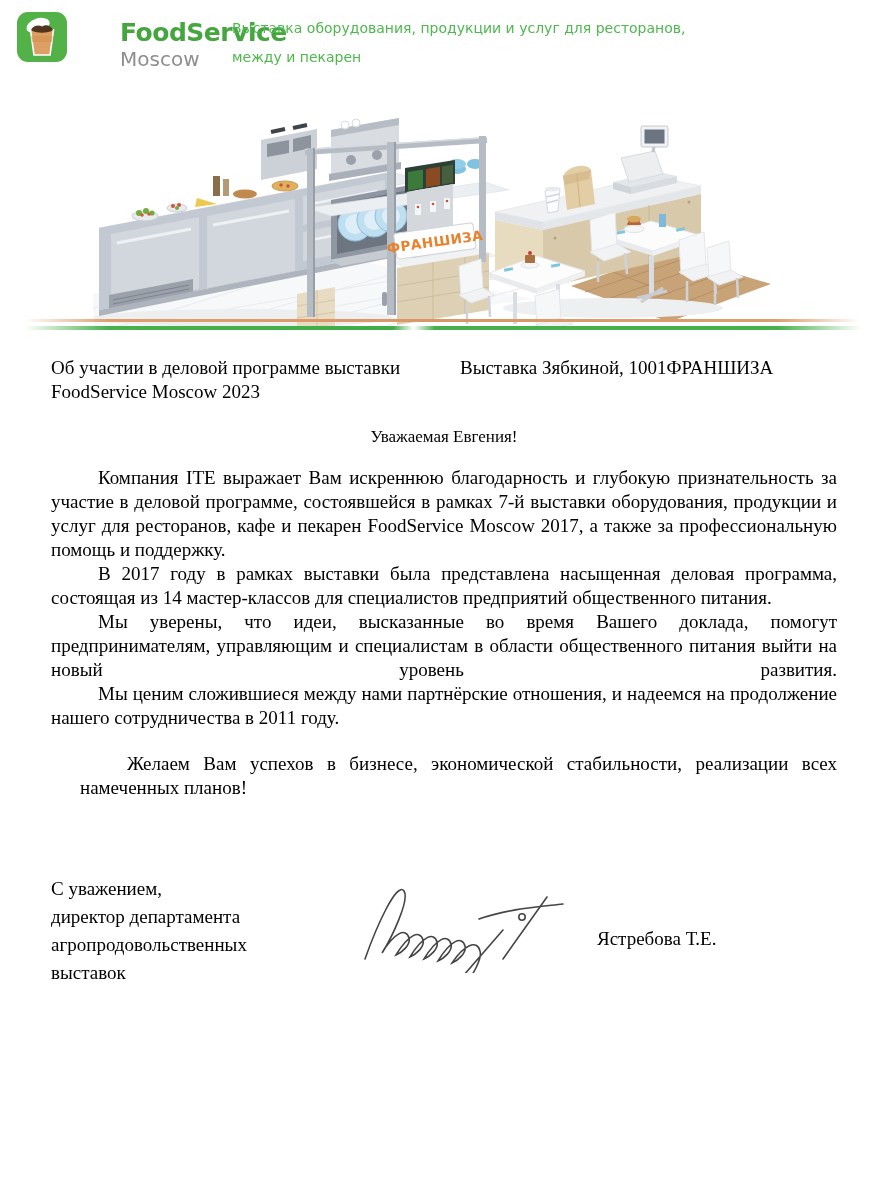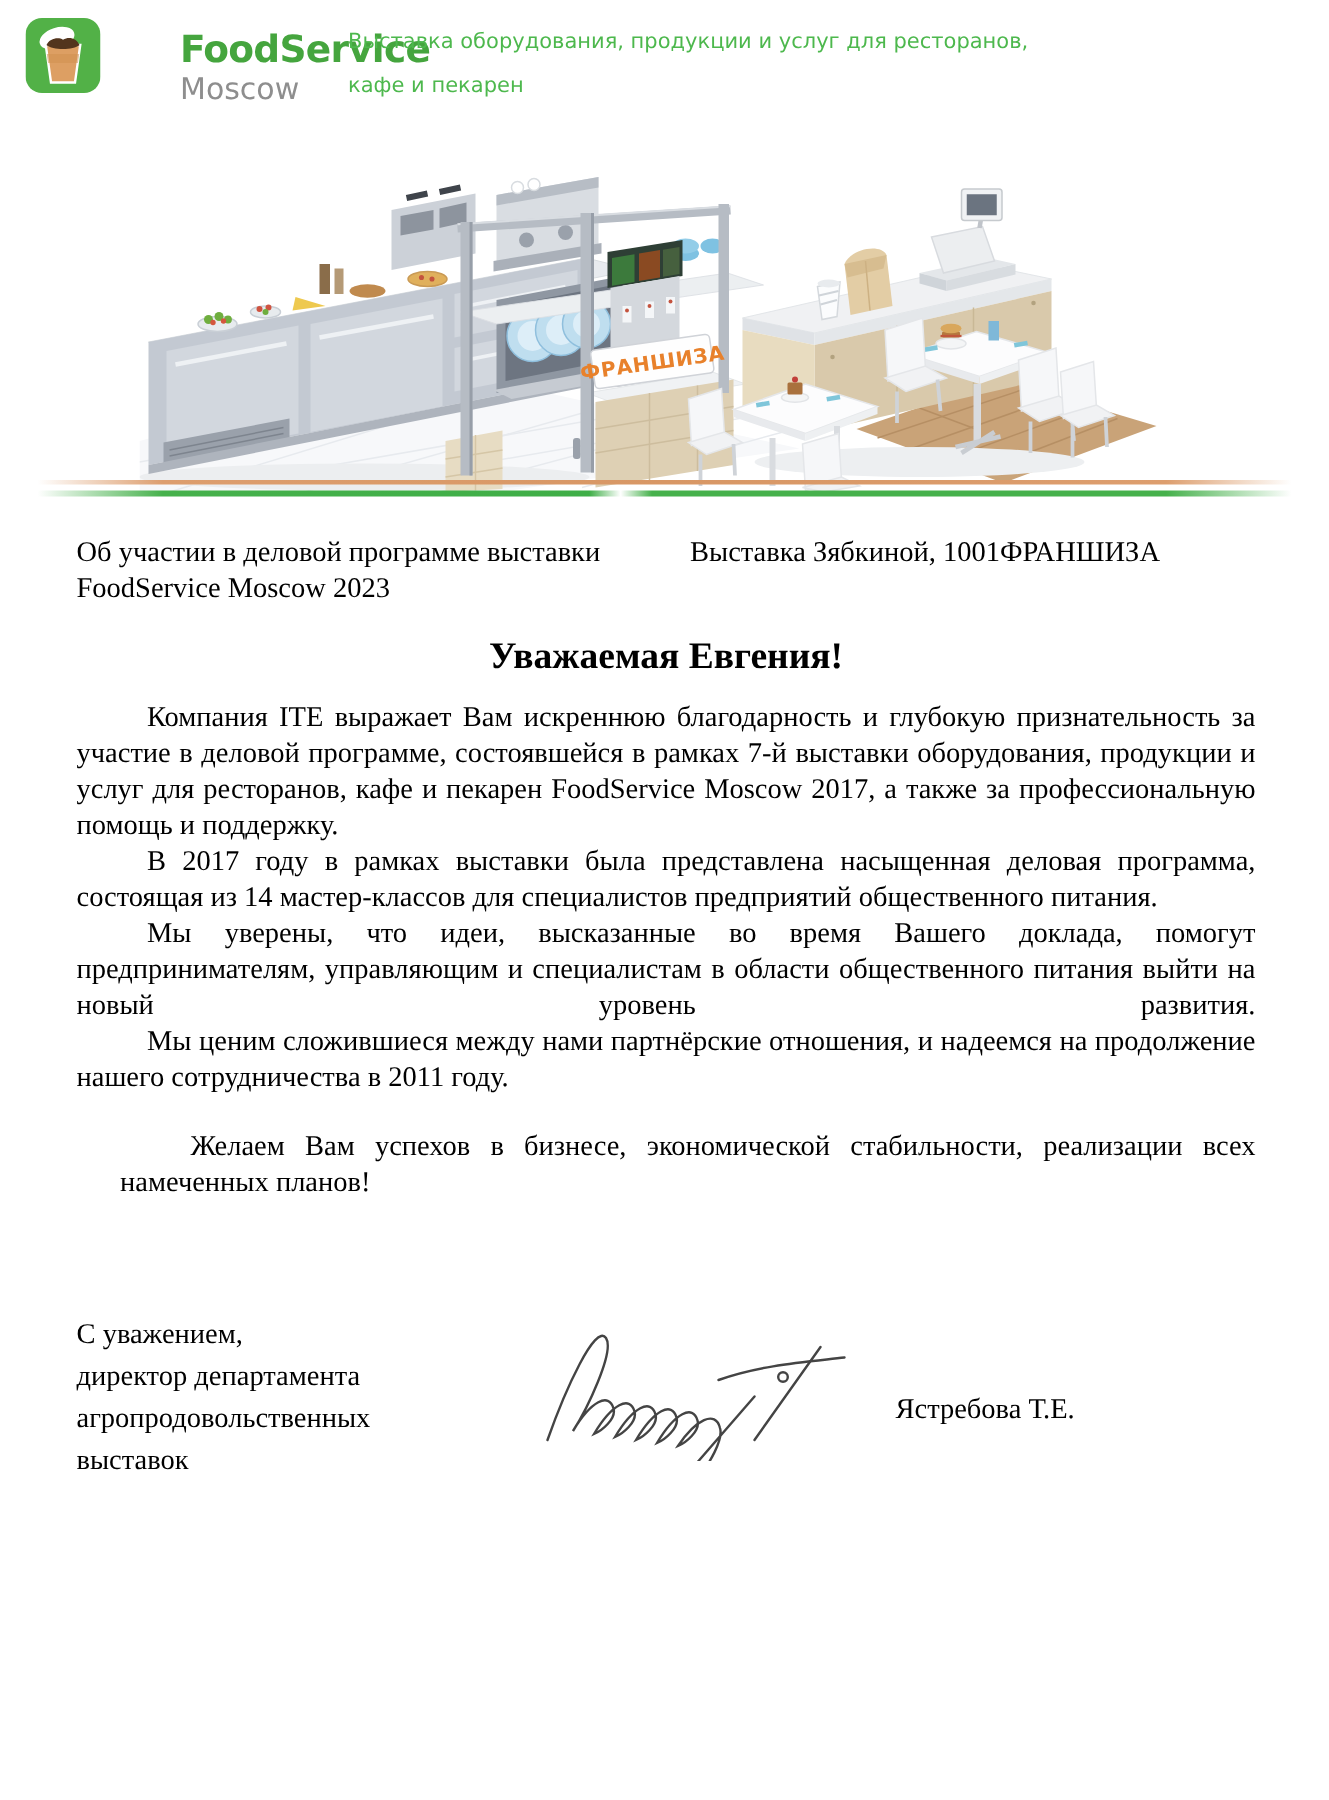--- a/index.html
+++ b/index.html
@@ -32,21 +32,21 @@
   .divider-green {
     height: 4px; margin-top: 4px;
     background: linear-gradient(to right, rgba(70,177,76,0) 0%, #46b14c 10%, #3fae47 44%, rgba(255,255,255,0.1) 46.5%, #46b14c 49%, #46b14c 90%, rgba(70,177,76,0) 100%);
   }
 
   
   .letter { padding: 26px 49px 0 51px; font-size: 19px; line-height: 23.5px; }
   .subject-row { display: flex; }
   .subject-block { flex: 0 0 409px; }
   .recipient { flex: 1; }
-  .greeting { text-align: center; font-size: 25px; margin: 22px 0 17px 0; font-weight: bold; }
+  .greeting { text-align: center; font-size: 17px; margin: 22px 0 17px 0; }
   .letter p { margin: 0; text-align: justify; text-indent: 47px; line-height: 24px; }
   .letter p.stretch-last { text-align-last: justify; }
   .letter p.wish { margin-top: 22px; margin-left: 29px; }
 
   
   .closing { position: relative; margin-top: 75px; height: 170px; }
   .closing-left div { line-height: 28px; }
   .signature-image { position: absolute; left: 300px; top: -14px; width: 235px; height: 112px; }
   .signer { position: absolute; left: 546px; top: 52px; }
 </style>
@@ -68,21 +68,21 @@
           </g>
         </svg>
       </div>
       <div class="logo-text">
         <div class="logo-name">FoodService</div>
         <div class="logo-city">Moscow</div>
       </div>
     </div>
     <div class="tagline">
       <div>Выставка оборудования, продукции и услуг для ресторанов,</div>
-      <div>кафе и пекарен</div>
+      <div>между и пекарен</div>
     </div>
   </div>
 
   <div class="scene">
     <svg width="697" height="216" viewBox="0 0 697 216">
 
       <g>
         <polygon points="0,182 190,132 440,187 240,216 0,216" fill="#f7f8fa"></polygon>
         <g stroke="#e7eaee" stroke-width="1" fill="none">
           <path d="M20,216 L210,158"></path>

